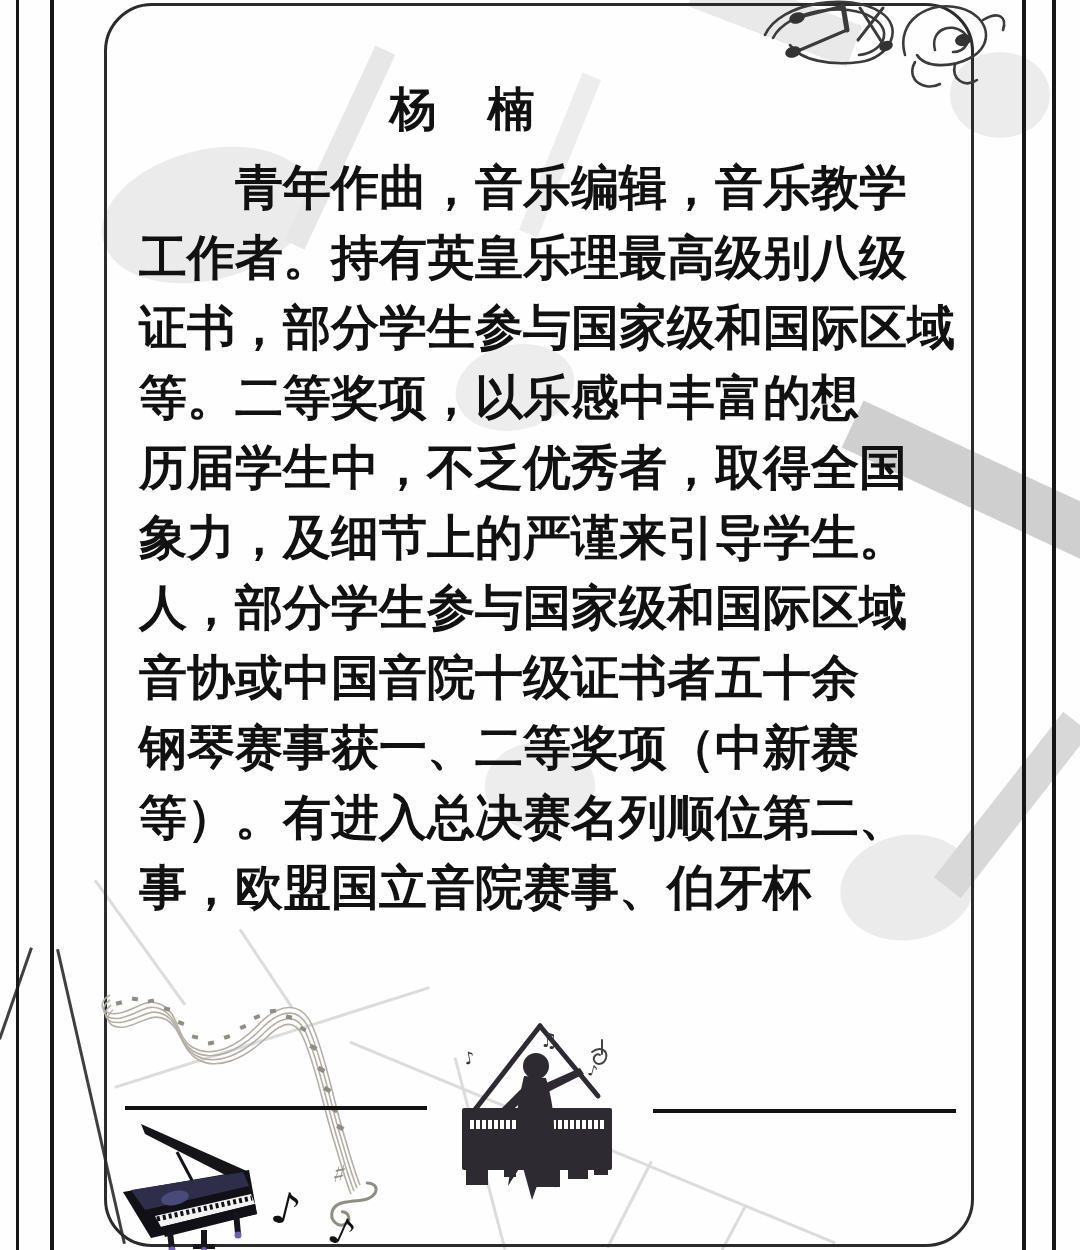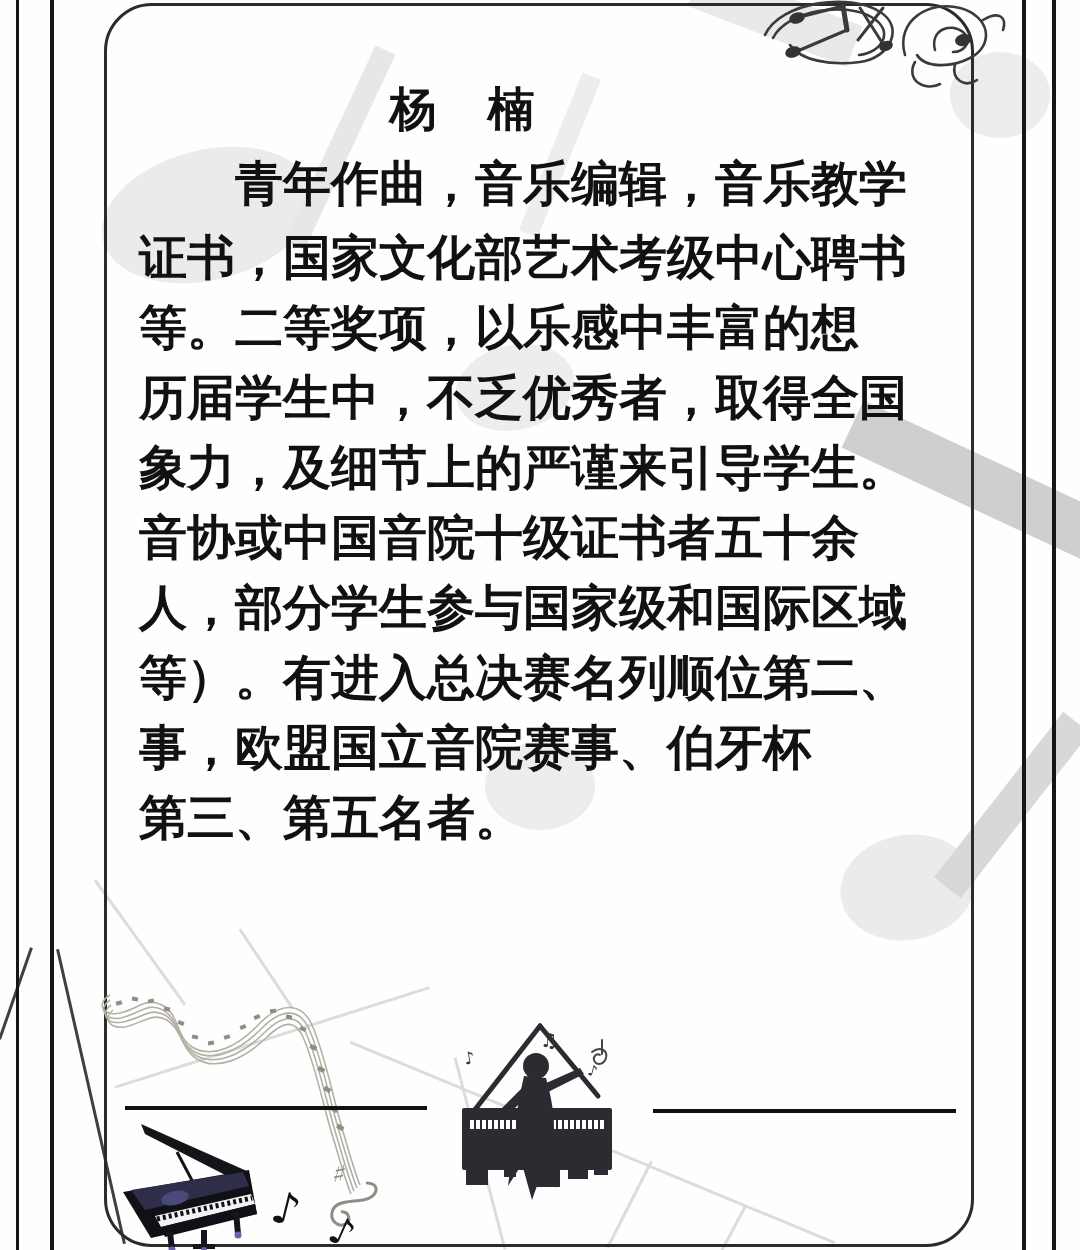--- a/index.html
+++ b/index.html
@@ -31,21 +31,21 @@
 
   
   .frame{position:absolute;left:104px;top:3px;width:864px;height:1238px;
          border:3px solid #2b2b2b;border-radius:48px;z-index:3;background:transparent;}
 
   
   .title{position:absolute;left:104px;top:78px;width:718px;text-align:center;
          font-size:47px;font-weight:bold;color:#111;letter-spacing:2px;z-index:5;}
   .bio{position:absolute;left:139px;top:152px;width:800px;z-index:5;color:#111;}
   .bio .ln{font-size:48px;line-height:70px;font-weight:bold;white-space:nowrap;}
-  .bio .ln.first{text-indent:96px;font-family:Liberation Mono, monospace;}
+  .bio .ln.first{text-indent:96px;}
 
   
   .divider{position:absolute;height:4px;background:#111;z-index:6;}
   .divL{left:125px;top:1106px;width:302px;}
   .divR{left:653px;top:1109px;width:303px;}
 
   
   .glyph{position:absolute;z-index:6;color:#111;font-family:"DejaVu Sans",sans-serif;font-weight:bold;}
   .bn1{left:272px;top:1183px;font-size:44px;transform:rotate(14deg);}
   .bn2{left:330px;top:1210px;font-size:38px;transform:rotate(24deg);}
@@ -110,29 +110,30 @@
       <ellipse cx="38" cy="52" rx="8" ry="5.5" transform="rotate(-18 38 52)"></ellipse>
       <ellipse cx="131" cy="46" rx="7" ry="5" transform="rotate(-18 131 46)"></ellipse>
       <ellipse cx="208" cy="40" rx="8" ry="6" transform="rotate(-15 208 40)"></ellipse>
     </g>
   </svg>
 
   <div class="title">杨　楠</div>
 
   <div class="bio">
     <div class="ln first">青年作曲，音乐编辑，音乐教学</div>
-    <div class="ln">证书，国家文化部艺术考级中心聘书</div>
+    <div class="ln">工作者。持有英皇乐理最高级别八级</div>
+    <div class="ln">证书，部分学生参与国家级和国际区域</div>
     <div class="ln">等。二等奖项，以乐感中丰富的想</div>
     <div class="ln">历届学生中，不乏优秀者，取得全国</div>
     <div class="ln">象力，及细节上的严谨来引导学生。</div>
+    <div class="ln">人，部分学生参与国家级和国际区域</div>
     <div class="ln">音协或中国音院十级证书者五十余</div>
-    <div class="ln">人，部分学生参与国家级和国际区域</div>
+    <div class="ln">钢琴赛事获一、二等奖项（中新赛</div>
     <div class="ln">等）。有进入总决赛名列顺位第二、</div>
     <div class="ln">事，欧盟国立音院赛事、伯牙杯</div>
-    <div class="ln">第三、第五名者。</div>
   </div>
 
   <svg class="svgdec" style="left:88px;top:975px;" width="330" height="278" viewBox="0 0 330 278">
     <g fill="none" stroke="#b3b0a6" stroke-width="1.6">
       <path d="M 22,20 C 8,28 14,42 32,38 C 52,33 58,22 74,30 C 92,40 88,62 104,72 C 124,84 150,72 172,48 C 194,26 214,28 224,50 C 238,82 244,120 256,160 C 262,180 266,195 272,210"></path>
       <path d="M 22,25 C 10,33 16,46 33,43 C 53,38 60,27 75,35 C 92,45 89,66 105,76 C 125,88 152,76 174,53 C 195,32 212,34 221,54 C 235,86 241,124 253,163 C 259,183 263,198 269,213"></path>
       <path d="M 23,30 C 12,38 18,50 35,47 C 54,43 62,32 77,40 C 93,50 91,70 107,80 C 127,92 154,80 176,58 C 196,38 210,40 218,58 C 232,90 238,128 250,166 C 256,186 260,201 266,216"></path>
       <path d="M 25,35 C 15,43 21,54 37,52 C 55,48 64,37 79,45 C 94,55 93,74 109,84 C 129,96 156,84 178,63 C 197,44 208,46 215,62 C 229,94 235,132 247,169 C 253,189 257,204 263,219"></path>
     </g>
     <g fill="#8f8d84">

